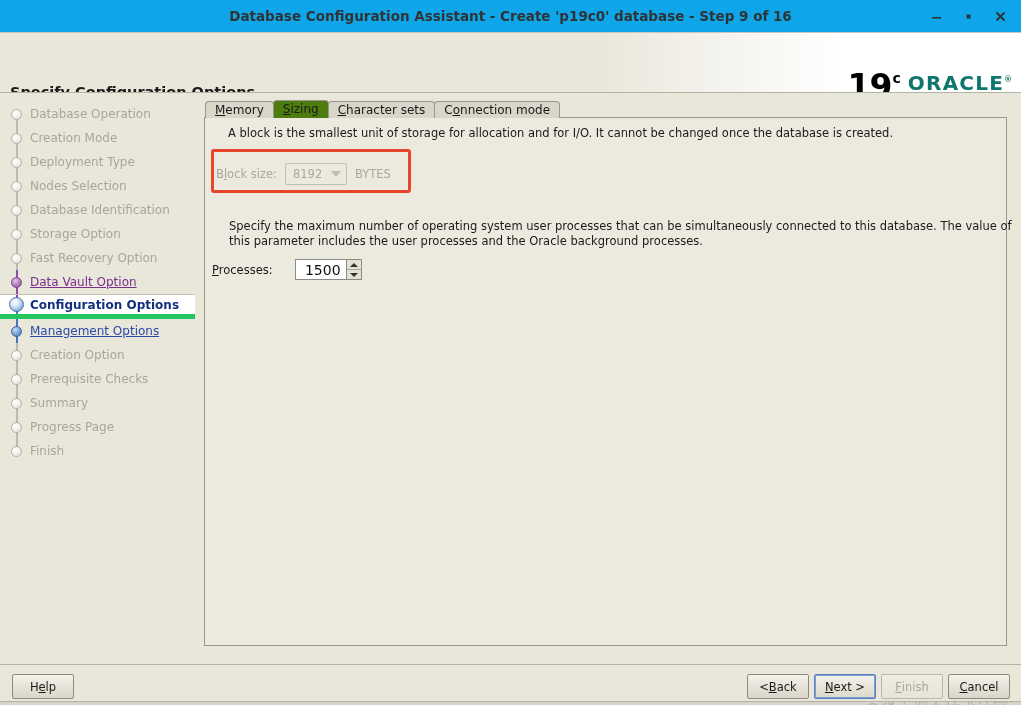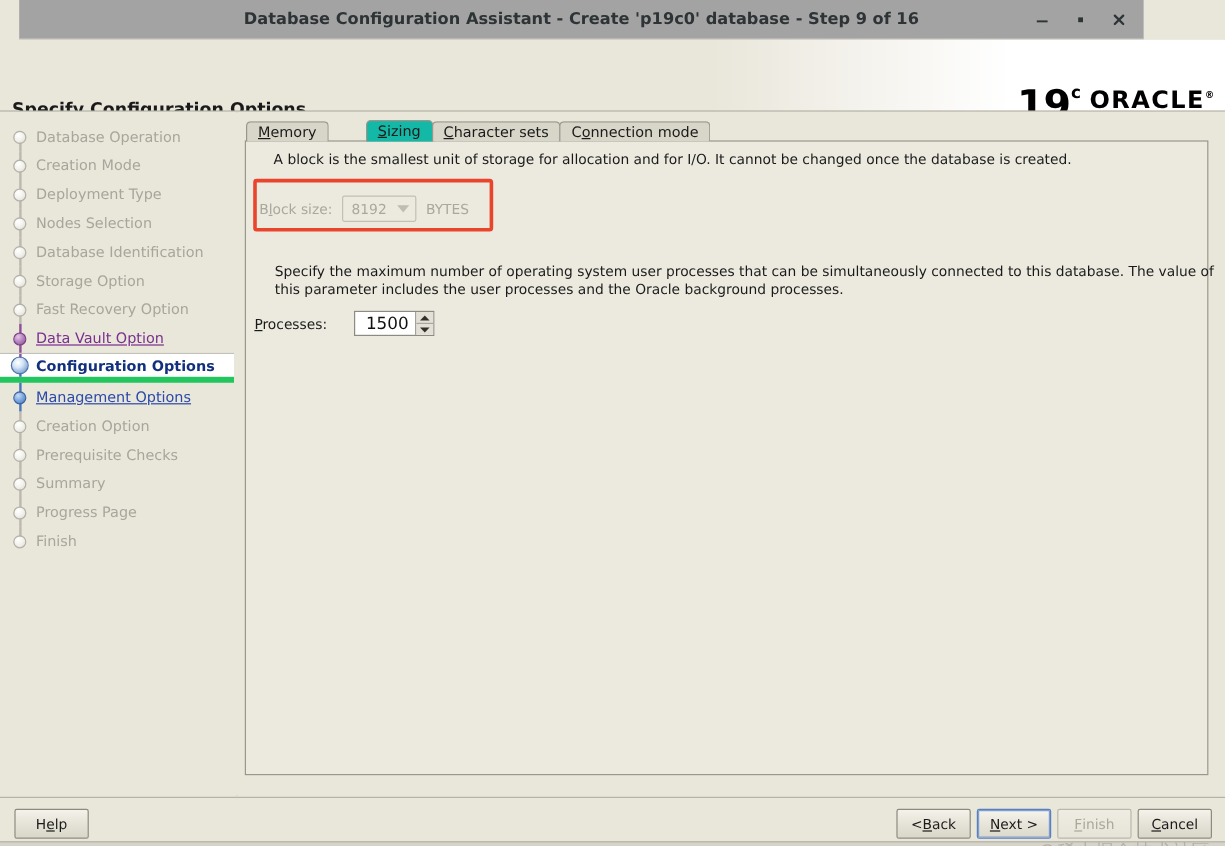--- a/index.html
+++ b/index.html
@@ -18,24 +18,24 @@
   .app {
     position: relative;
     width: 1021px;
     height: 705px;
     background: #e9e6da;
   }
 
   
   .titlebar {
     position: absolute;
-    left: 16px; top: 0;
-    width: 937px;
+    left: 0; top: 0;
+    width: 1021px;
     height: 33px;
-    background: #a3a3a3;
+    background: #0ea5e9;
     border-bottom: 1px solid #c9c6c0;
     box-sizing: border-box;
   }
   .titlebar-text {
     position: absolute;
     left: 0; right: 0; top: 8px;
     text-align: center;
     font-size: 13.5px;
     font-weight: bold;
     color: #2e3436;
@@ -111,21 +111,21 @@
     margin-top: 1px;
   }
   .logo-right {
     margin-left: 7px;
     margin-top: 0px;
   }
   .logo-oracle {
     font-family: "DejaVu Sans", "Liberation Sans", sans-serif;
     font-size: 20px;
     font-weight: bold;
-    color: #000000;
+    color: #0f766e;
     letter-spacing: 1.2px;
     line-height: 20px;
   }
   .logo-reg {
     font-size: 8px;
     vertical-align: super;
     letter-spacing: 0;
   }
 
   
@@ -228,26 +228,25 @@
     color: #1a1a1a;
     background: #d8d5c9;
     border: 1px solid #9a968d;
     border-bottom: none;
     border-radius: 4px 4px 0 0;
     box-sizing: border-box;
     position: relative;
     cursor: default;
   }
   .tab.active {
-    background: #14b8a6;
+    background: #4d7c0f;
     border-color: #9a968d;
     z-index: 4;
     height: 18px;
     line-height: 17px;
-    margin-left: 32px;
   }
   .tab u { text-decoration: underline; }
 
   .tabpanel {
     position: relative;
     height: 529px;
     background: #eceadf;
     border: 1px solid #9a968d;
     box-sizing: border-box;
     margin-top: -1px;

